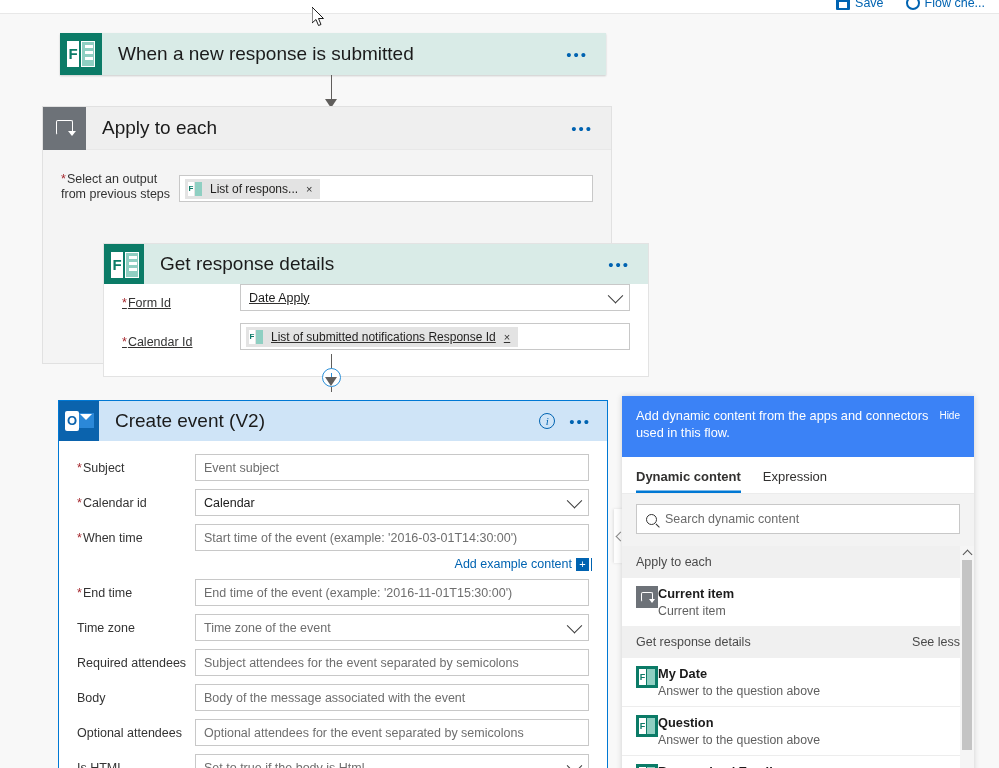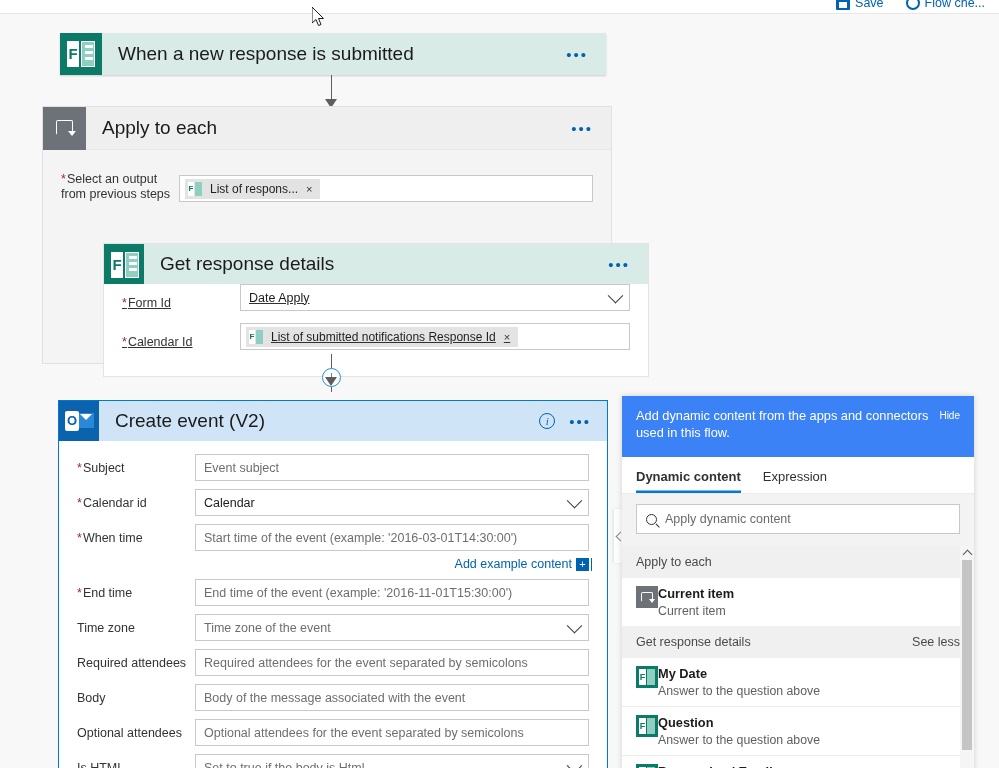--- a/index.html
+++ b/index.html
@@ -445,21 +445,21 @@
               <span class="ph">Time zone of the event</span>
             </div>
             <span class="chev"></span>
           </div>
         </div>
 
         <div class="ce-row">
           <div class="ce-label">Required attendees</div>
           <div class="ce-ctl">
             <div class="txtbox tall">
-              <span class="ph">Required attendees for the event separated by semicolons</span>
+              <span class="ph">Subject attendees for the event separated by semicolons</span>
             </div>
           </div>
         </div>
 
         <div class="ce-row">
           <div class="ce-label">Body</div>
           <div class="ce-ctl">
             <div class="txtbox tall">
               <span class="ph">Body of the message associated with the event</span>
             </div>
@@ -494,21 +494,21 @@
         <div class="txt">Add dynamic content from the apps and connectors used in this flow.</div>
         <div class="hide">Hide</div>
       </div>
       <div class="dyn-tabs">
         <div class="dyn-tab active">Dynamic content</div>
         <div class="dyn-tab">Expression</div>
       </div>
       <div class="dyn-search-wrap">
         <div class="dyn-search">
           <span class="mag"></span>
-          <span>Apply dynamic content</span>
+          <span>Search dynamic content</span>
         </div>
       </div>
       <div class="dyn-list">
 
         <div class="grp-header">
           <span>Apply to each</span>
           <span class="see"></span>
         </div>
         <div class="dyn-item">
           <span class="ico-box g-loop"></span>

